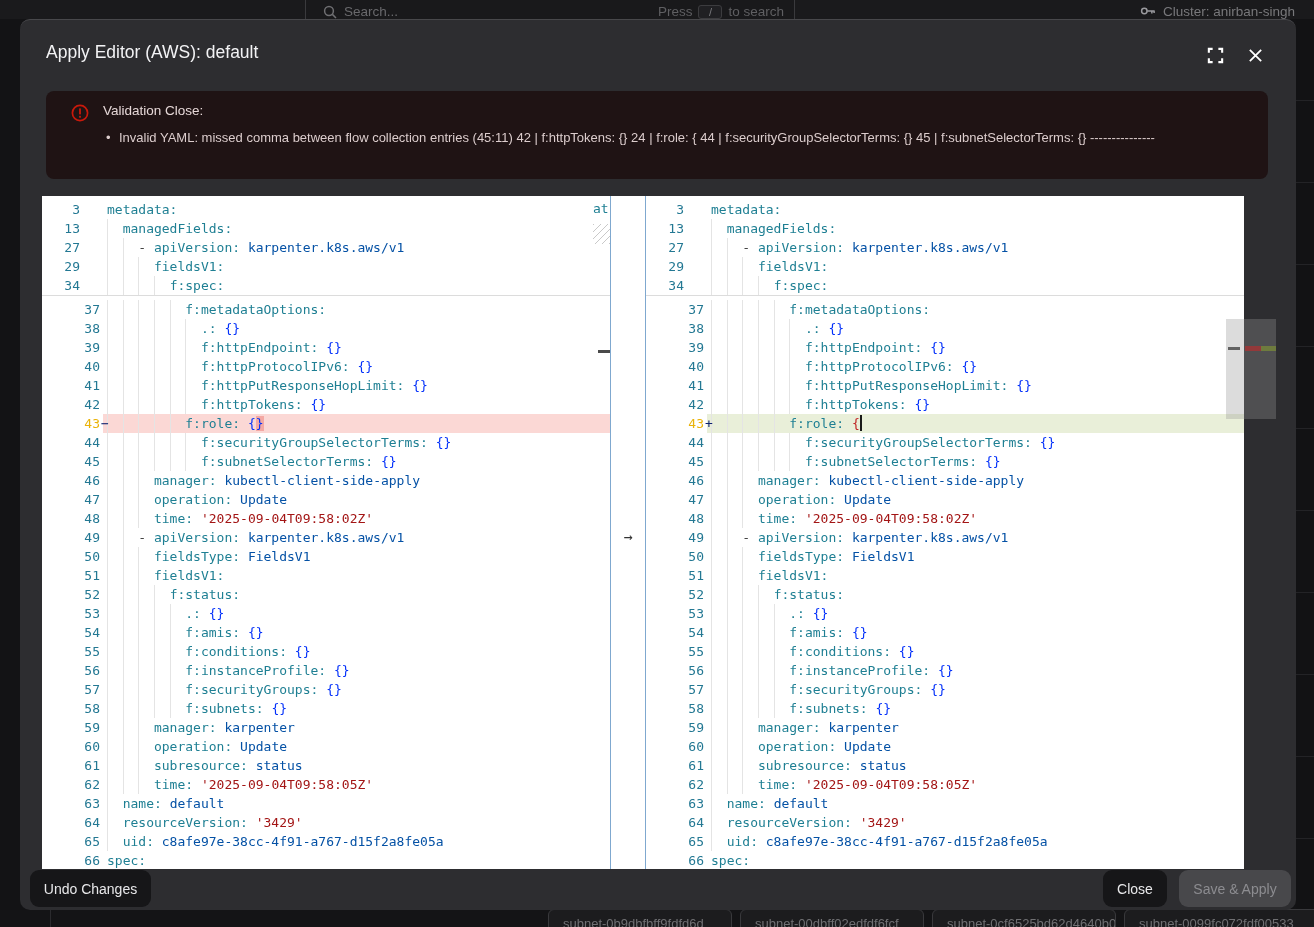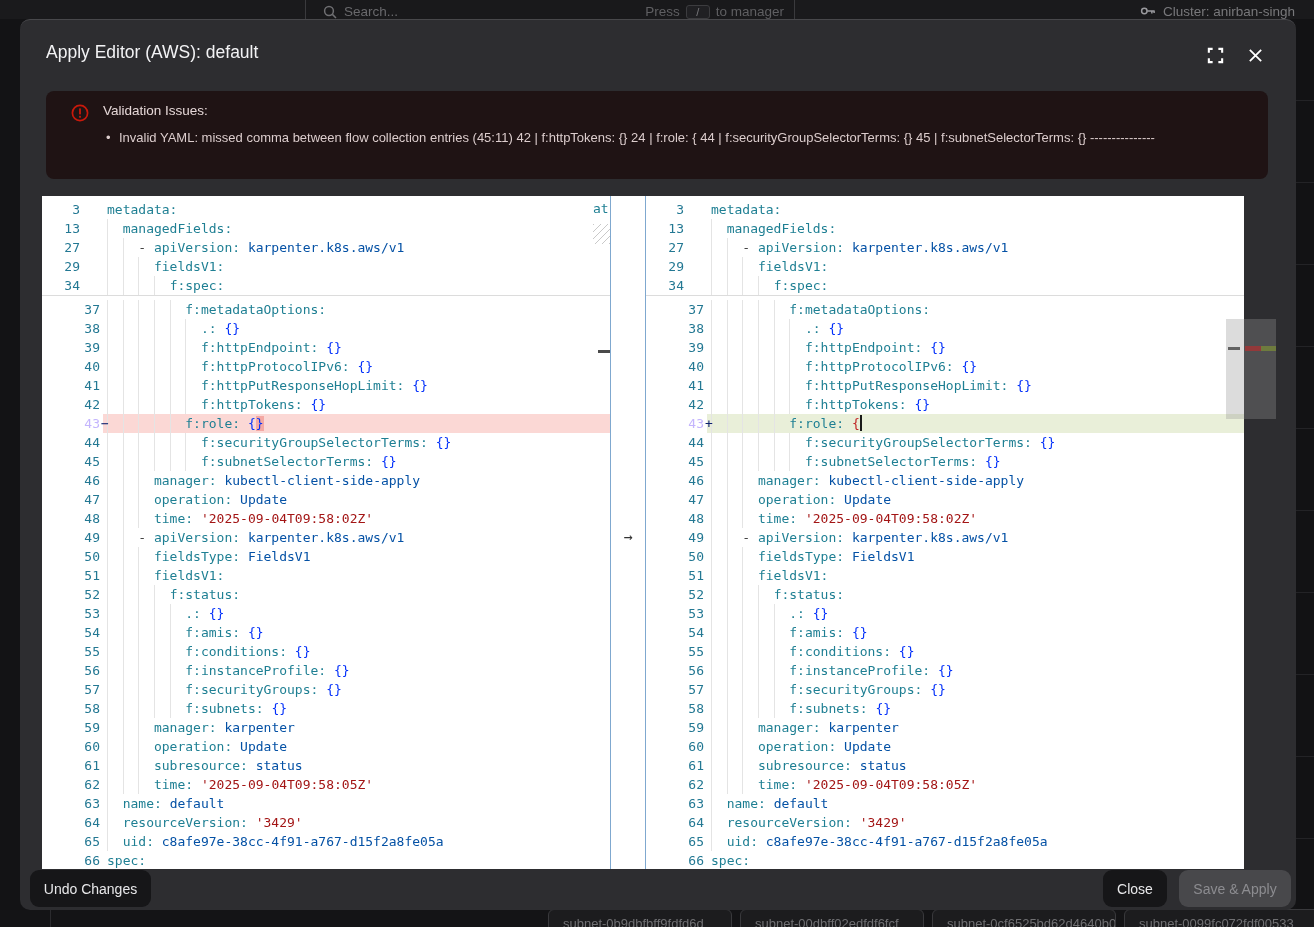--- a/index.html
+++ b/index.html
@@ -39,21 +39,21 @@
   .editor{position:absolute;left:22px;top:176px;width:1234px;height:673px;overflow:hidden;
           font-family:"DejaVu Sans Mono",monospace;font-size:13px;}
   .pane-bg{position:absolute;top:0;height:673px;background:#ffffff;}
   .pane-bg.l{left:0;width:568px;} .pane-bg.r{left:604px;width:598px;}
   .sash{position:absolute;left:568px;top:0;width:36px;height:673px;background:#ffffff;
         border-left:1.5px solid #7fa8cf;border-right:1.5px solid #7fa8cf;box-sizing:border-box;}
   .sticky-sep{position:absolute;top:99px;height:1px;background:#dcdcdc;}
   .sticky-sep.l{left:0;width:568px;} .sticky-sep.r{left:604px;width:598px;}
   .row{position:absolute;height:19px;line-height:19px;white-space:nowrap;}
   .num{position:absolute;top:0;left:0;text-align:right;color:#237893;}
-  .num.active{color:#c4b5fd;}
+  .num.active{color:#eab308;}
   .sign{position:absolute;top:0;color:#0b216f;}
   .code{position:absolute;left:65px;top:0;white-space:pre;color:#333;}
   .tk-key{color:#1e7f93;} .tk-val{color:#0451a5;} .tk-str{color:#a31515;}
   .tk-brace{color:#0431fa;} .tk-err{color:#c02424;} .tk-dash{color:#444;}
   .hl{position:absolute;top:0;bottom:0;left:61px;right:0;}
   .hl.removed{background:#fbd8d5;} .hl.added{background:#e9efd9;}
   .inline-del{background:#f4a9a4;}
   .guide{position:absolute;top:0;bottom:0;width:1px;background:#e4e4e4;}
   .cursor{display:inline-block;width:2px;height:16px;background:#1a1a1a;vertical-align:-3px;}
   .arrow-btn{position:absolute;left:570px;top:332px;width:32px;height:19px;text-align:center;
@@ -79,21 +79,21 @@
 
   <div class="topbar">
     <div class="searchbox">
       <span class="search-glass">
         <svg width="14" height="14" viewBox="0 0 14 14" fill="none" stroke="#6f6f72" stroke-width="1.5">
           <circle cx="6" cy="6" r="4.4"></circle>
             <path d="M9.4 9.4 L13 13"></path>
         </svg>
       </span>
       <span class="search-ph">Search...</span>
-      <span class="press-wrap"><span>Press</span><span class="kbd">/</span><span>to manager</span></span>
+      <span class="press-wrap"><span>Press</span><span class="kbd">/</span><span>to search</span></span>
     </div>
     <div class="cluster">
       <svg width="16" height="15" viewBox="0 0 17 15" fill="none" stroke="#9a9a9e" stroke-width="1.6">
         <circle cx="4.6" cy="8" r="2.9"></circle>
           <path d="M7.6 8h8M12.6 8v2.8M15 8v2.2"></path>
       </svg><span>Cluster: anirban-singh</span>
     </div>
   </div>
 
   <div class="right-strip"></div>
@@ -120,21 +120,21 @@
     </div>
 
     <div class="banner">
       <span class="banner-icon">
         <svg width="18" height="18" viewBox="0 0 18 18" fill="none">
           <circle cx="9" cy="9" r="7.6" stroke="#c9190b" stroke-width="1.7"></circle>
           <rect x="8.1" y="4.4" width="1.8" height="6" fill="#c9190b"></rect>
           <rect x="8.1" y="11.8" width="1.8" height="1.9" fill="#c9190b"></rect>
         </svg>
       </span>
-      <div class="banner-head">Validation Issues:</div>
+      <div class="banner-head">Validation Close:</div>
       <div class="banner-msg">
         <span class="bullet">•</span>
         <div class="banner-line">Invalid YAML: missed comma between flow collection entries (45:11) 42 | f:httpTokens: {} 24 | f:role: { 44 | f:securityGroupSelectorTerms: {} 45 | f:subnetSelectorTerms: {} ---------------</div>
       </div>
     </div>
 
     <div class="editor">
       <div class="pane-bg l"></div>
       <div class="pane-bg r"></div>
       <div class="sash"></div>

